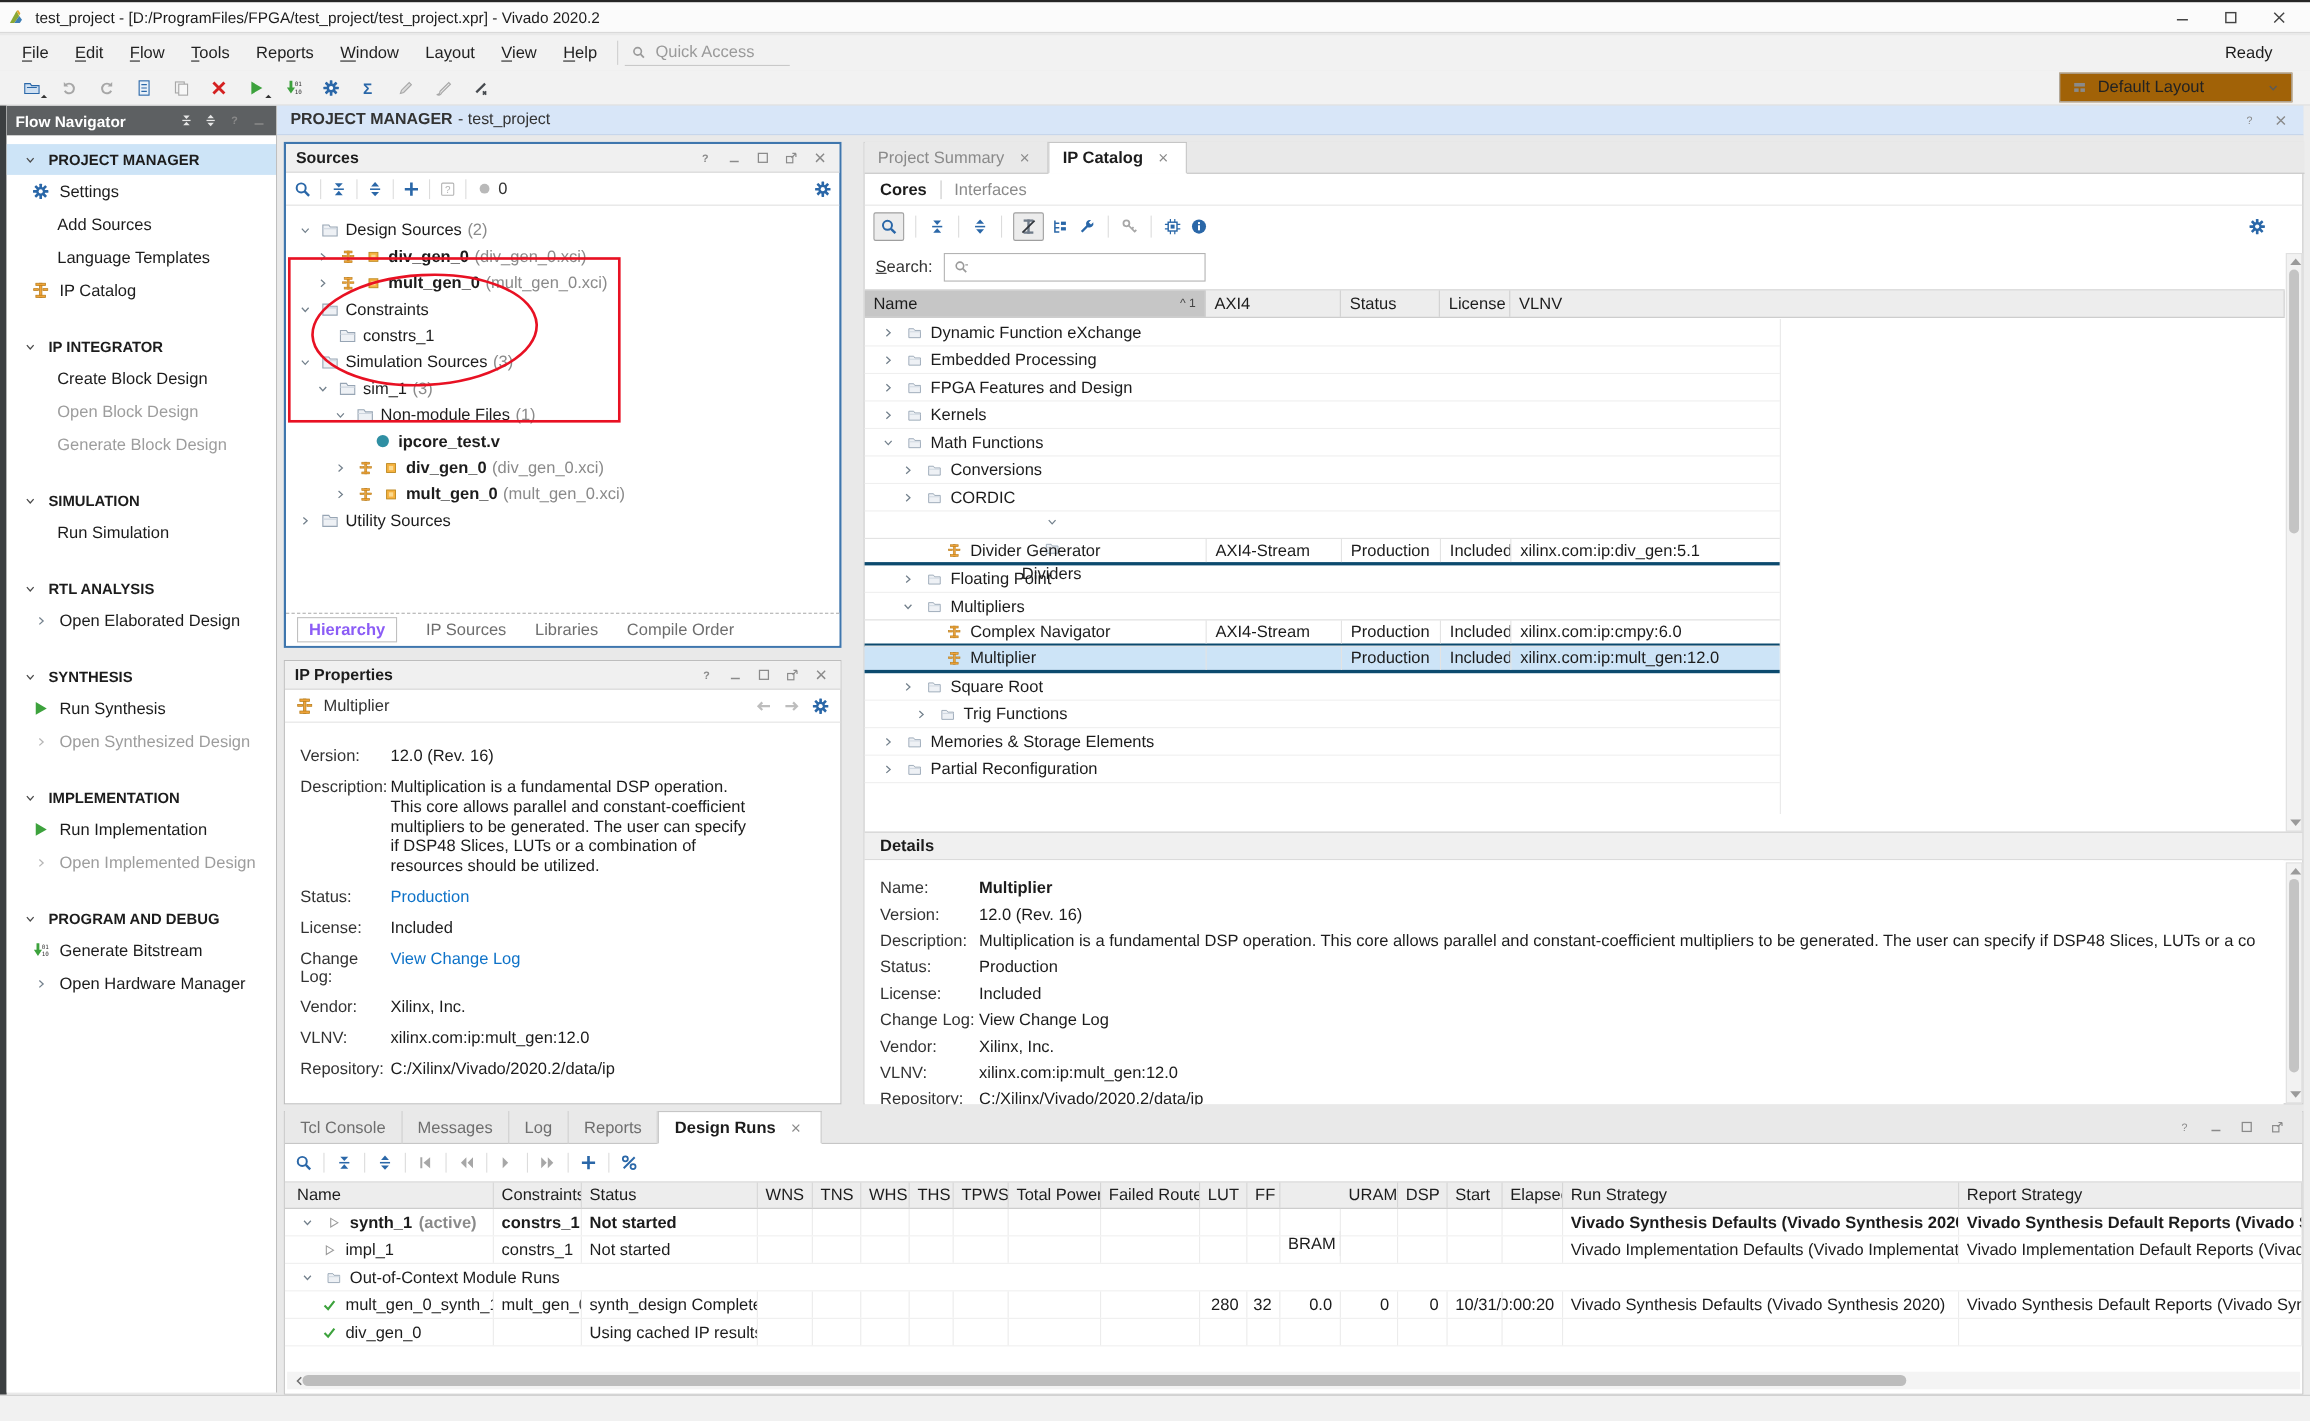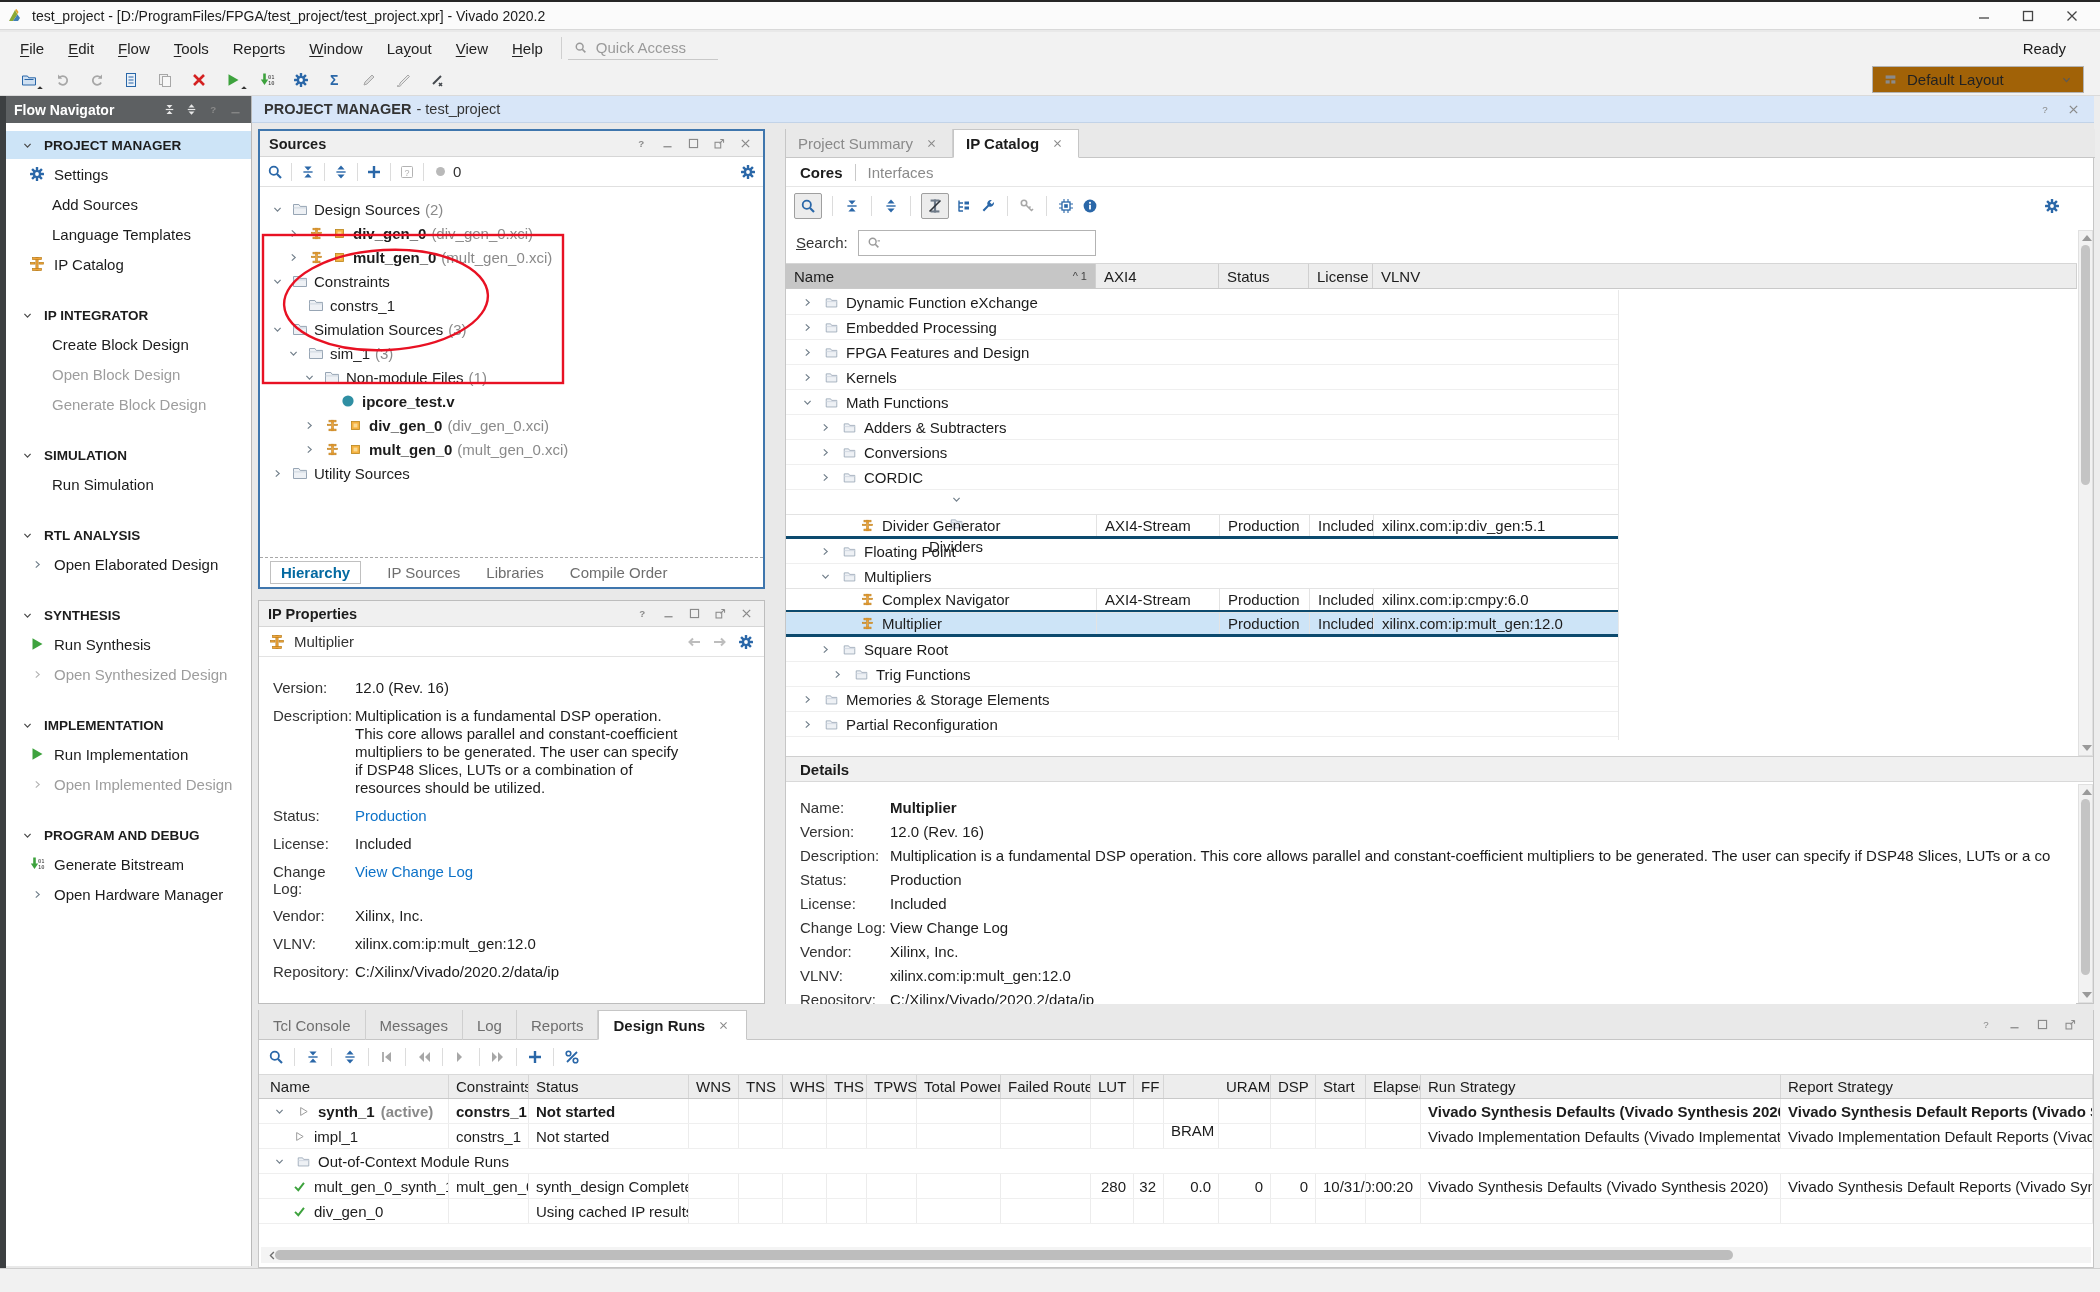--- a/index.html
+++ b/index.html
@@ -61,21 +61,21 @@
   .sources-panel { left:258px; top:129px; width:507px; height:460px; background:#fff; border:2px solid #3f76ad; display:flex; flex-direction:column; }
   .src-toolbar { height:30px; border-bottom:1px solid #e0e0e0; display:flex; align-items:center; gap:4px; padding:0 6px; }
   .src-toolbar .sep { width:1px; height:18px; background:#dcdcdc; margin:0 3px; }
   .src-tree { flex:1; position:relative; padding-top:10px; overflow:hidden; }
   .tree-row { height:24px; display:flex; align-items:center; gap:5px; }
   .tree-row .lbl { color:#1c1c1c; white-space:nowrap; }
   .tree-row .lbl.b { font-weight:bold; }
   .tree-row .sfx { color:#8a8a8a; white-space:nowrap; }
   .src-tabs { height:30px; border-top:1px dashed #a8a8a8; display:flex; align-items:center; gap:26px; padding:0 10px; background:#fff; }
   .src-tab { color:#6e6e6e; }
-  .src-tab.active { border:1px solid #c0c0c0; background:#fff; font-weight:bold; color:#0369a1; padding:2px 10px; }
+  .src-tab.active { border:1px solid #c0c0c0; background:#fff; font-weight:bold; color:#8b5cf6; padding:2px 10px; }
   .annot-svg { position:absolute; left:0; top:0; pointer-events:none; }
 
   
   .ipp-panel { left:258px; top:600px; width:507px; height:404px; background:#fff; border:1px solid #bdbdbd; display:flex; flex-direction:column; }
   .ipp-sub { height:30px; border-bottom:1px solid #e3e3e3; display:flex; align-items:center; gap:8px; padding:0 9px; }
   .ipp-body { padding:22px 0 0 14px; }
   .ipp-row { display:flex; margin-bottom:10px; }
   .ipp-label { width:82px; flex:0 0 auto; color:#333; }
   .ipp-value { width:334px; line-height:18px; color:#1c1c1c; }
   .link { color:#0d72c8; }
@@ -1212,36 +1212,20 @@
             <svg viewBox="0 0 16 16">
               <path d="M5.5 3.5 10.5 8 5.5 12.5" fill="none" stroke="#73808c" stroke-width="1.7"></path>
             </svg>
           </span>
           <span class="ico sm">
             <svg viewBox="0 0 16 16">
               <path d="M1.5 3.5h5.4l1.3 1.9h6.3v8.1H1.5z" fill="#eef1f5" stroke="#97a5b4"></path>
               <path d="M1.5 6.9h13" stroke="#cdd5de" fill="none"></path>
             </svg>
           </span>
-          <span>Adders &amp; Subtracters</span>
-        </span>
-      </div>
-      <div class="cat-row">
-        <span class="cat-name" style="padding-left: 30px;">
-          <span class="ico xs">
-            <svg viewBox="0 0 16 16">
-              <path d="M5.5 3.5 10.5 8 5.5 12.5" fill="none" stroke="#73808c" stroke-width="1.7"></path>
-            </svg>
-          </span>
-          <span class="ico sm">
-            <svg viewBox="0 0 16 16">
-              <path d="M1.5 3.5h5.4l1.3 1.9h6.3v8.1H1.5z" fill="#eef1f5" stroke="#97a5b4"></path>
-              <path d="M1.5 6.9h13" stroke="#cdd5de" fill="none"></path>
-            </svg>
-          </span>
           <span>Conversions</span>
         </span>
       </div>
       <div class="cat-row">
         <span class="cat-name" style="padding-left: 30px;">
           <span class="ico xs">
             <svg viewBox="0 0 16 16">
               <path d="M5.5 3.5 10.5 8 5.5 12.5" fill="none" stroke="#73808c" stroke-width="1.7"></path>
             </svg>
           </span>

